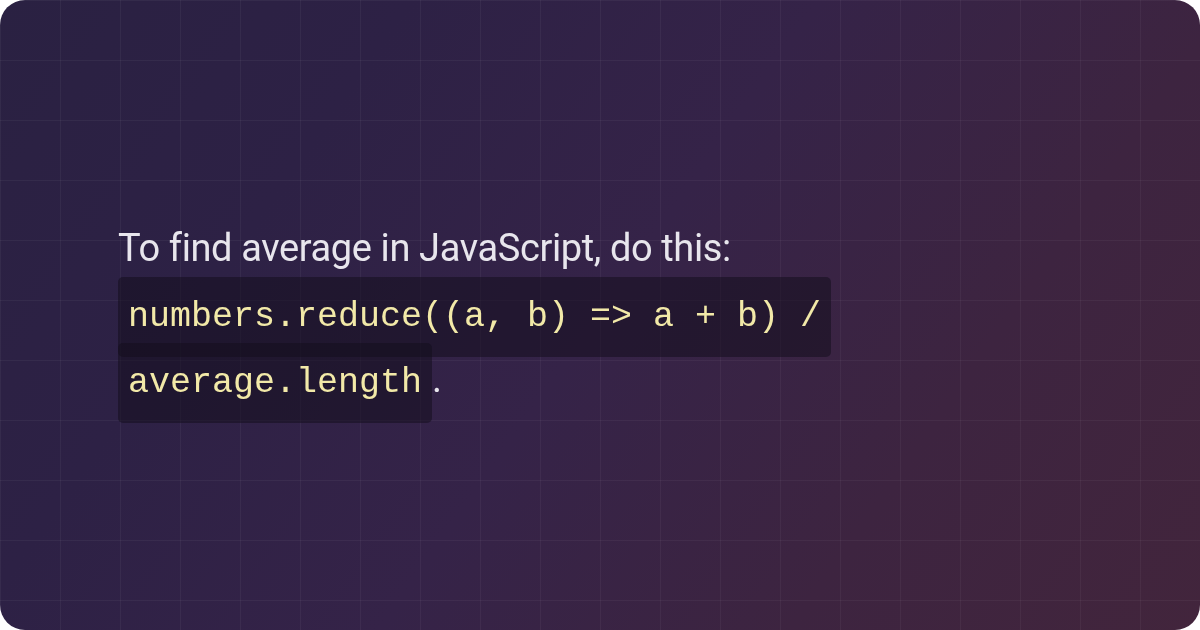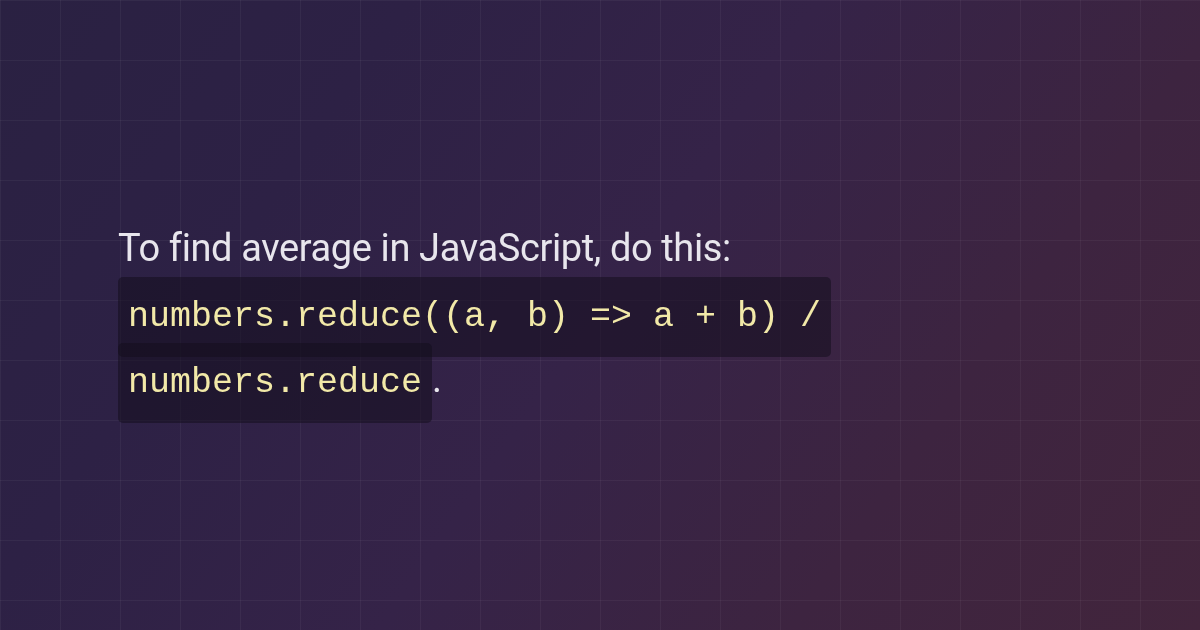--- a/index.html
+++ b/index.html
@@ -16,20 +16,21 @@
     }
     
     .container {
       width: 1200px;
       height: 630px;
       position: relative;
       background: linear-gradient(125deg, #2a2142 0%, #2d2145 25%, #352348 50%, #3d2440 75%, #42253c 100%);
       display: flex;
       align-items: center;
       padding: 0 118px;
+      border-radius: 25px;
     }
     
     .grid-overlay {
       position: absolute;
       top: 0;
       left: 0;
       width: 100%;
       height: 100%;
       background-image: 
         linear-gradient(rgba(255, 255, 255, 0.045) 1px, transparent 1px),
@@ -67,16 +68,16 @@
 <body>
 
 <div class="container">
   <div class="grid-overlay"></div>
   <div class="content">
     <div class="text-line">
       <span>To find average in JavaScript, do this:</span>
       <br>
       <span class="code-inline">numbers.reduce((a, b) =&gt; a + b) /</span>
       <br>
-      <span class="code-inline">numbers.reduce</span><span>.</span>
+      <span class="code-inline">average.length</span><span>.</span>
     </div>
   </div>
 </div>
 
 </body></html>

